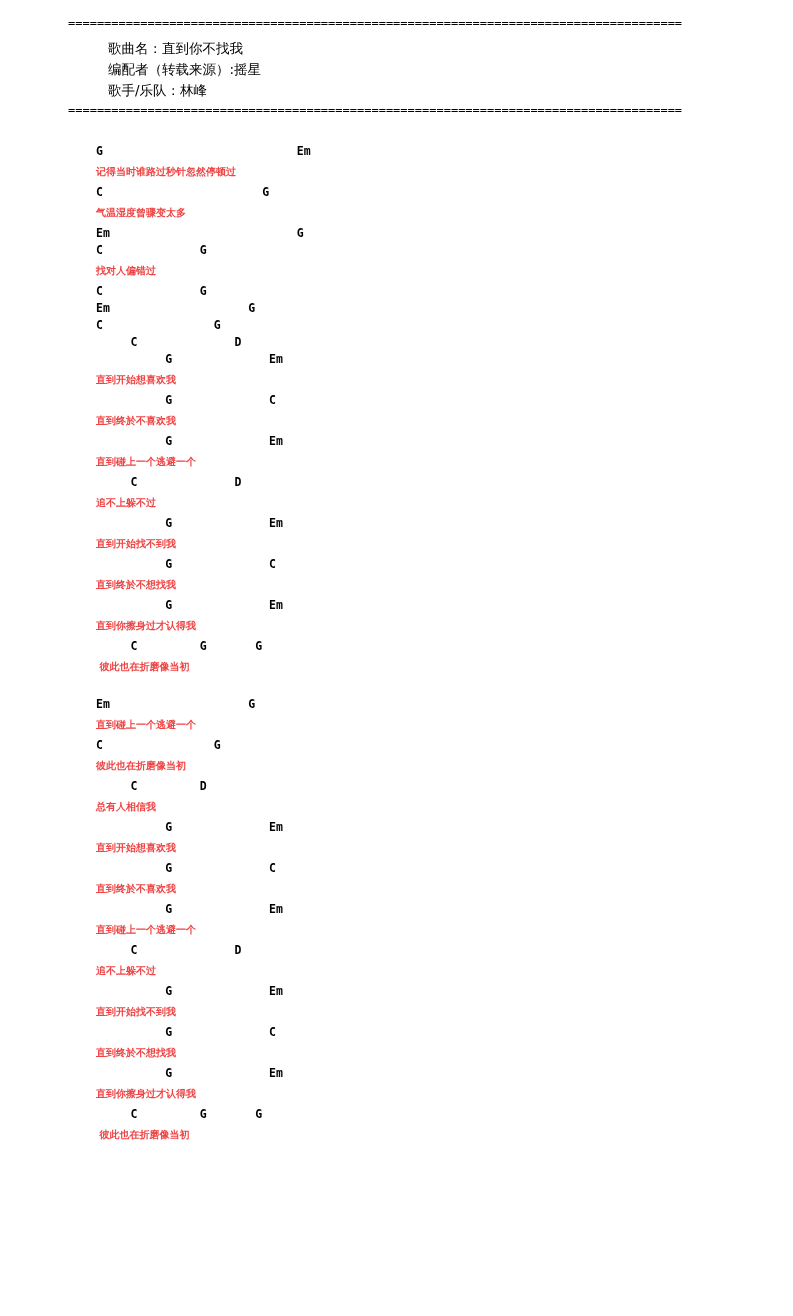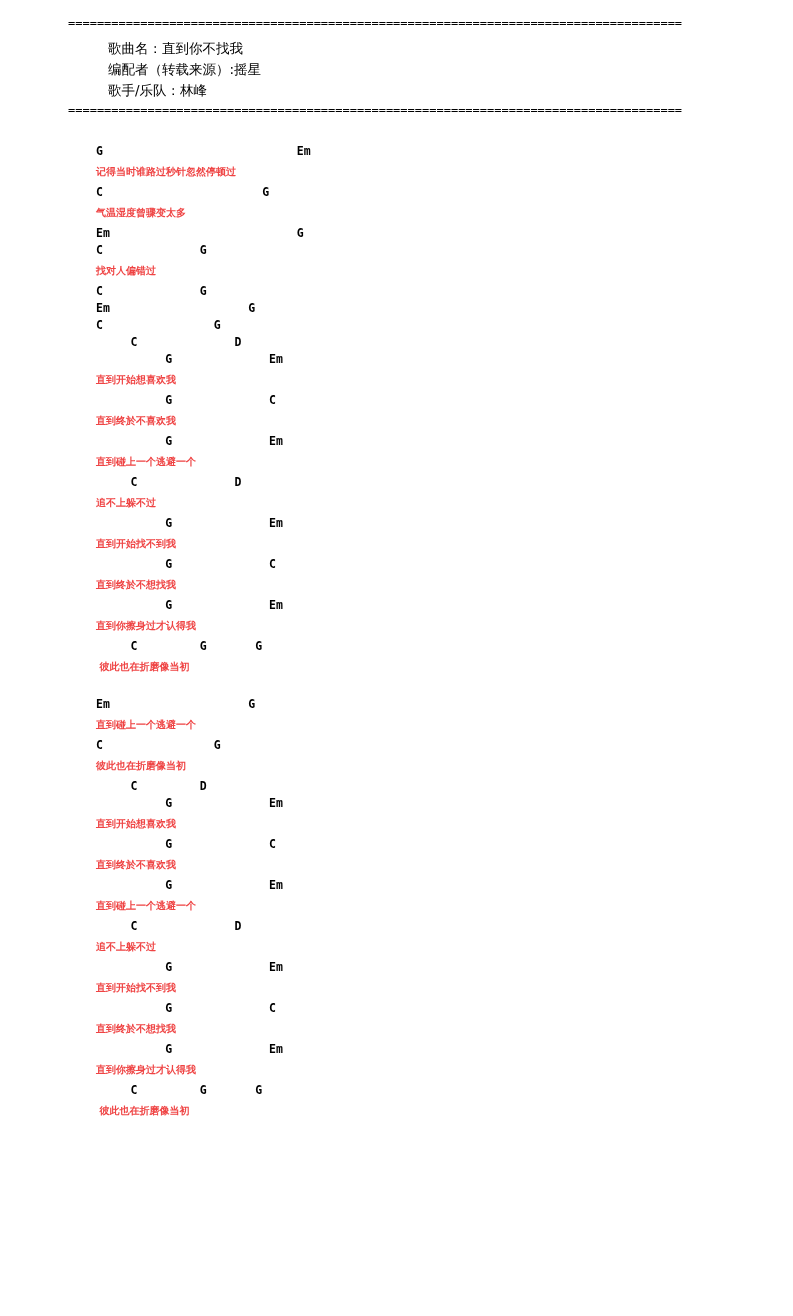--- a/index.html
+++ b/index.html
@@ -111,20 +111,21 @@
       <div class="chordline">          G              Em</div>
       <div class="lyricline">直到你擦身过才认得我</div>
       <div class="chordline">     C         G       G</div>
       <div class="lyricline"> 彼此也在折磨像当初</div>
       <div class="chordline"> </div>
       <div class="chordline">Em                    G</div>
       <div class="lyricline">直到碰上一个逃避一个</div>
       <div class="chordline">C                G</div>
       <div class="lyricline">彼此也在折磨像当初</div>
       <div class="chordline">     C         D</div>
+      <div class="lyricline">总有人相信我</div>
       <div class="chordline">          G              Em</div>
       <div class="lyricline">直到开始想喜欢我</div>
       <div class="chordline">          G              C</div>
       <div class="lyricline">直到终於不喜欢我</div>
       <div class="chordline">          G              Em</div>
       <div class="lyricline">直到碰上一个逃避一个</div>
       <div class="chordline">     C              D</div>
       <div class="lyricline">追不上躲不过</div>
       <div class="chordline">          G              Em</div>
       <div class="lyricline">直到开始找不到我</div>

